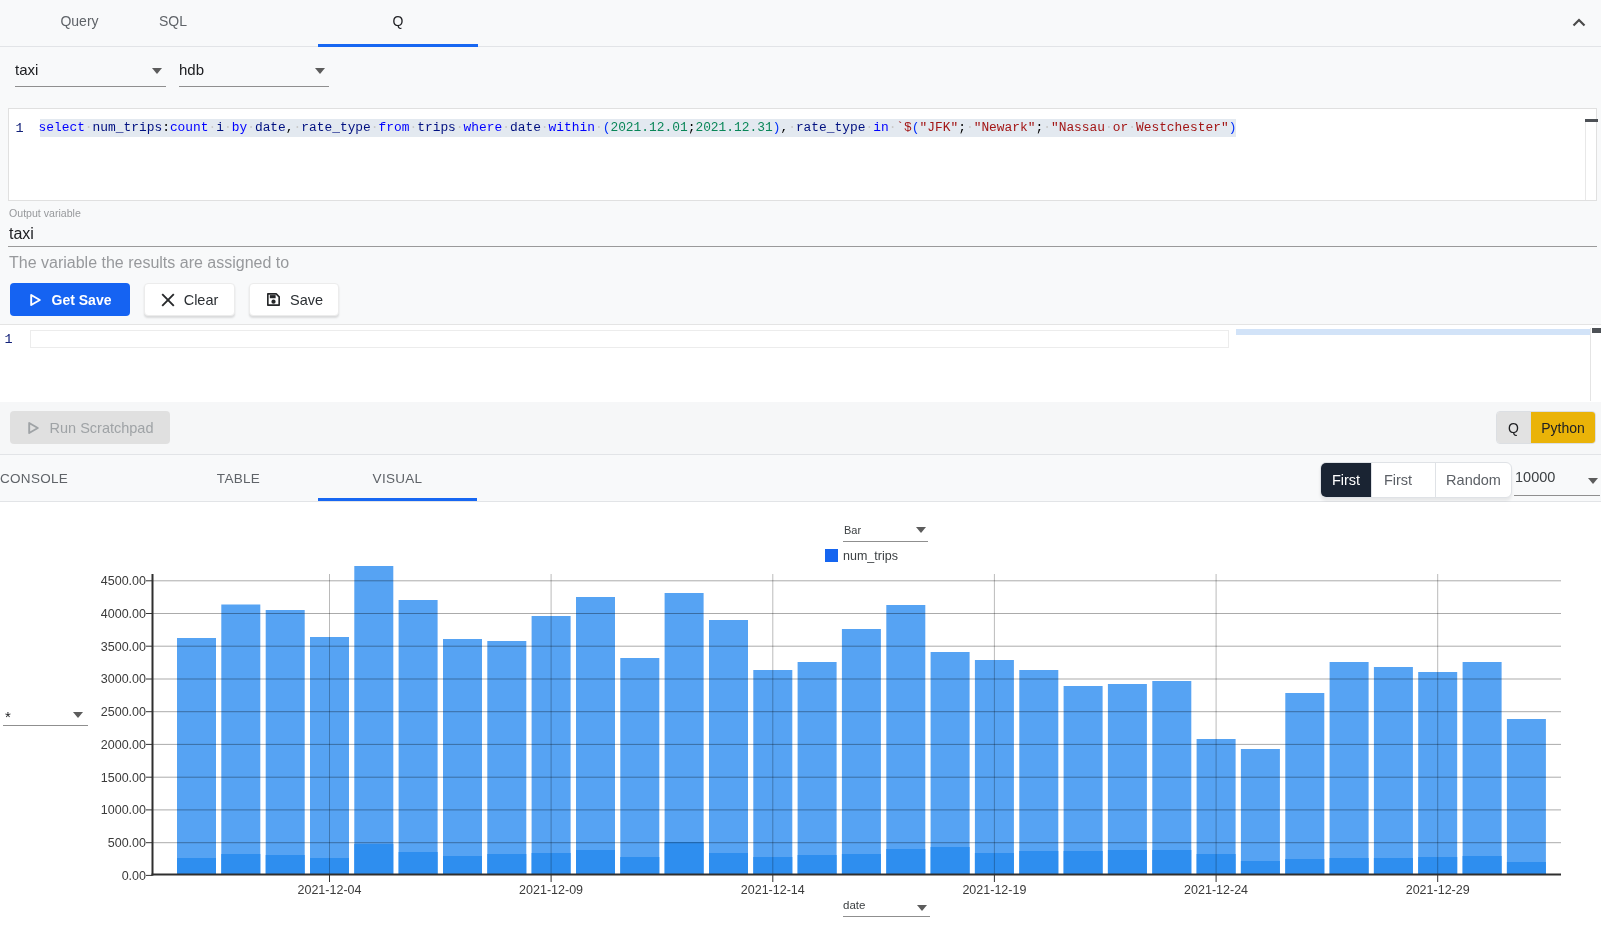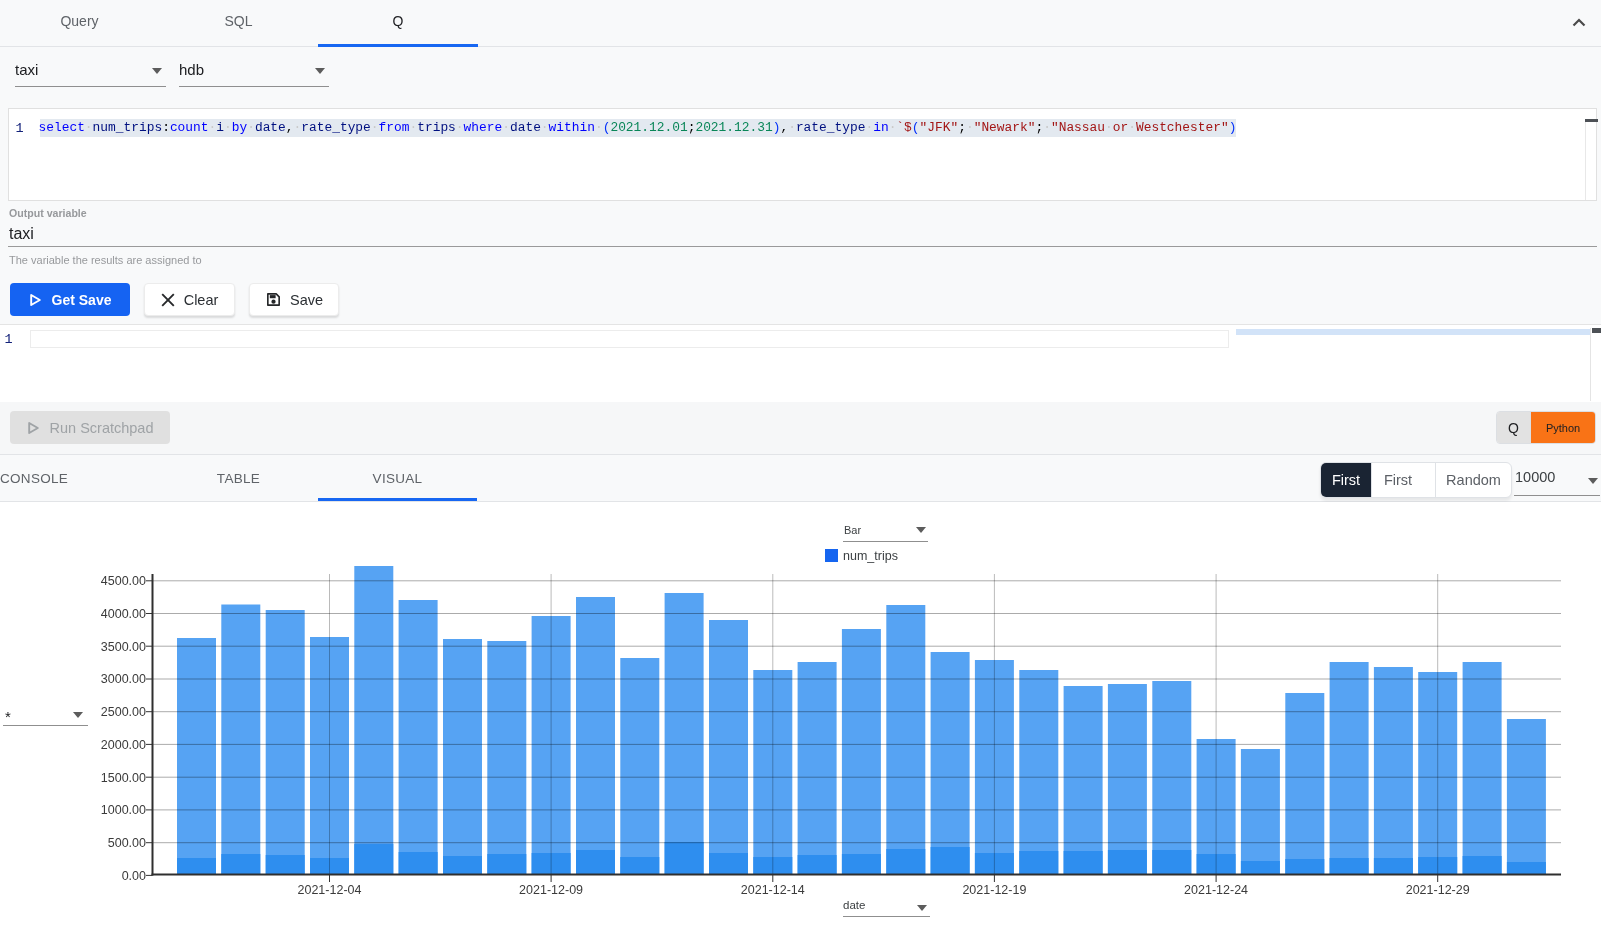--- a/index.html
+++ b/index.html
@@ -9,21 +9,21 @@
   .mono{font-family:"Liberation Mono",monospace;}
   .sel-arrow{width:0;height:0;border-left:5.5px solid transparent;border-right:5.5px solid transparent;border-top:6px solid #5c5c5c;}
   .btn{position:absolute;height:33px;border-radius:4px;display:flex;align-items:center;justify-content:center;font-size:14.5px;font-weight:500;box-sizing:border-box;}
   .btn-white{background:#fff;color:#2b2f33;border:1px solid #ececec;box-shadow:0 2px 2px rgba(0,0,0,0.12);}
 </style>
 </head>
 <body>
 
 <div class="abs" style="left:0;top:0;width:1601px;height:46px;border-bottom:1px solid #e2e4e7;background:#f8f9fa;"></div>
 <div class="abs tab" style="left:0;top:13px;width:159px;text-align:center;">Query</div>
-<div class="abs tab" style="left:159px;top:13px;width:159px;text-align:center;">SQL</div>
+<div class="abs tab" style="left:159px;top:13px;width:159px;text-align:left;">SQL</div>
 <div class="abs tab" style="left:318px;top:13px;width:160px;text-align:center;color:#202124;">Q</div>
 <div class="abs" style="left:318px;top:44px;width:160px;height:3px;background:#1767f2;"></div>
 <svg class="abs" style="left:1570px;top:16px;" width="18" height="12" viewBox="0 0 18 12">
     <path d="M3.5 9.5 L9 4 L14.5 9.5" fill="none" stroke="#4a4a4a" stroke-width="2.2"></path>
   </svg>
 
 <div class="abs" style="left:15px;top:55px;width:151px;height:31px;border-bottom:1px solid #8f8f8f;">
   <div class="abs" style="left:0px;top:6px;font-size:15px;color:#202124;">taxi</div>
   <div class="abs sel-arrow" style="right:4px;top:13px;"></div>
 </div>
@@ -32,24 +32,24 @@
   <div class="abs sel-arrow" style="right:4px;top:13px;"></div>
 </div>
 
 <div class="abs" style="left:8px;top:108px;width:1589px;height:93px;background:#fff;border:1px solid #e0e0e0;box-sizing:border-box;"></div>
 <div class="abs" style="left:1585px;top:119px;width:1px;height:81px;background:#e8e8e8;"></div>
 <div class="abs" style="left:1585px;top:118.5px;width:13px;height:3px;background:#4d5156;"></div>
 <div class="abs" style="left:39.5px;top:118.5px;width:1196px;height:18.8px;background:#e3e9f0;"></div>
 <div class="abs mono" style="left:15.5px;top:119.5px;font-size:13.5px;line-height:18.8px;color:#13227a;">1</div>
 <div class="abs mono" id="codeline" style="left:38.5px;top:118.5px;font-size:12.88px;line-height:18.8px;white-space:pre;color:#000;"><span style="color:#0000ff">select</span><span style="color:#c9c9c9">·</span><span style="color:#001080">num_trips</span><span style="color:#000000">:</span><span style="color:#0000ff">count</span><span style="color:#c9c9c9">·</span><span style="color:#001080">i</span><span style="color:#c9c9c9">·</span><span style="color:#0000ff">by</span><span style="color:#c9c9c9">·</span><span style="color:#001080">date</span><span style="color:#000000">,</span><span style="color:#c9c9c9">·</span><span style="color:#001080">rate_type</span><span style="color:#c9c9c9">·</span><span style="color:#0000ff">from</span><span style="color:#c9c9c9">·</span><span style="color:#001080">trips</span><span style="color:#c9c9c9">·</span><span style="color:#0000ff">where</span><span style="color:#c9c9c9">·</span><span style="color:#001080">date</span><span style="color:#c9c9c9">·</span><span style="color:#0000ff">within</span><span style="color:#c9c9c9">·</span><span style="color:#0431fa">(</span><span style="color:#098658">2021.12.01</span><span style="color:#000000">;</span><span style="color:#098658">2021.12.31</span><span style="color:#0431fa">)</span><span style="color:#000000">,</span><span style="color:#c9c9c9">·</span><span style="color:#001080">rate_type</span><span style="color:#c9c9c9">·</span><span style="color:#0000ff">in</span><span style="color:#c9c9c9">·</span><span style="color:#a31515">`$</span><span style="color:#0431fa">(</span><span style="color:#a31515">"JFK"</span><span style="color:#000000">;</span><span style="color:#c9c9c9">·</span><span style="color:#a31515">"Newark"</span><span style="color:#000000">;</span><span style="color:#c9c9c9">·</span><span style="color:#a31515">"Nassau</span><span style="color:#c9c9c9">·</span><span style="color:#a31515">or</span><span style="color:#c9c9c9">·</span><span style="color:#a31515">Westchester"</span><span style="color:#0431fa">)</span></div>
 
-<div class="abs" style="left:9px;top:207px;font-size:10.6px;color:#97999c;font-weight:bold;">Output variable</div>
+<div class="abs" style="left:9px;top:207px;font-size:10.6px;color:#97999c;">Output variable</div>
 <div class="abs" style="left:9px;top:225px;font-size:16px;color:#202124;">taxi</div>
 <div class="abs" style="left:8px;top:246px;width:1589px;height:1px;background:#9a9a9a;"></div>
-<div class="abs" style="left:9px;top:254px;font-size:11px;color:#97999c;text-align:center;">The variable the results are assigned to</div>
+<div class="abs" style="left:9px;top:254px;font-size:16px;color:#97999c;text-align:center;">The variable the results are assigned to</div>
 
 <div class="btn" style="left:10px;top:283px;width:120px;background:#1563f2;color:#fff;">
   <svg width="13" height="14" viewBox="0 0 13 14" style="margin-right:10px;">
       <path d="M2.2 2 L10.8 7 L2.2 12 Z" fill="none" stroke="#fff" stroke-width="1.9" stroke-linejoin="round"></path>
     </svg>
   <span style="font-weight:700;font-size:14px;">Get Save</span>
 </div>
 <div class="btn btn-white" style="left:144px;top:283px;width:91px;">
   <svg width="14" height="14" viewBox="0 0 14 14" style="margin-right:9px;">
       <path d="M1.2 1.2 L12.8 12.8 M12.8 1.2 L1.2 12.8" stroke="#27292b" stroke-width="1.9"></path>
@@ -75,21 +75,21 @@
 
 <div class="abs" style="left:0;top:402px;width:1601px;height:53px;background:#f6f7f8;border-bottom:1px solid #e2e4e7;box-sizing:border-box;"></div>
 <div class="btn" style="left:10px;top:411px;width:160px;background:#e0e0e0;color:#9fa3a6;">
   <svg width="13" height="14" viewBox="0 0 13 14" style="margin-right:10px;">
       <path d="M2.2 2 L10.8 7 L2.2 12 Z" fill="none" stroke="#9fa3a6" stroke-width="1.9" stroke-linejoin="round"></path>
     </svg>
   <span>Run Scratchpad</span>
 </div>
 <div class="abs" style="left:1496px;top:411px;width:100px;height:33px;border:1px solid #dcdfe3;border-radius:4px;box-sizing:border-box;overflow:hidden;display:flex;">
   <div style="width:34px;background:#e2e2e2;display:flex;align-items:center;justify-content:center;font-size:14px;color:#202124;border-right:1px solid #dcdfe3;box-sizing:border-box;">Q</div>
-  <div style="flex:1;background:#f97316;display:flex;align-items:center;justify-content:center;font-size:11px;color:#202124;">Python</div>
+  <div style="flex:1;background:#eab308;display:flex;align-items:center;justify-content:center;font-size:14px;color:#202124;">Python</div>
 </div>
 
 <div class="abs" style="left:0;top:455px;width:1601px;height:47px;border-bottom:1px solid #e2e4e7;background:#f8f9fa;box-sizing:border-box;"></div>
 <div class="abs tab" style="left:0;top:471px;width:159px;text-align:left;font-size:13.5px;letter-spacing:0.3px;">CONSOLE</div>
 <div class="abs tab" style="left:159px;top:471px;width:159px;text-align:center;font-size:13.5px;letter-spacing:0.3px;">TABLE</div>
 <div class="abs tab" style="left:318px;top:471px;width:159px;text-align:center;font-size:13.5px;letter-spacing:0.3px;">VISUAL</div>
 <div class="abs" style="left:318px;top:498px;width:159px;height:3px;background:#1767f2;"></div>
 
 <div class="abs" style="left:1320px;top:462px;height:36px;border:1px solid #dfe2e6;border-radius:6px;box-sizing:border-box;overflow:hidden;display:flex;background:#fff;box-shadow:0 3px 3px rgba(0,0,0,0.07);">
   <div style="width:50px;background:#1a2433;color:#fff;display:flex;align-items:center;justify-content:center;font-size:14.5px;font-weight:500;">First</div>

